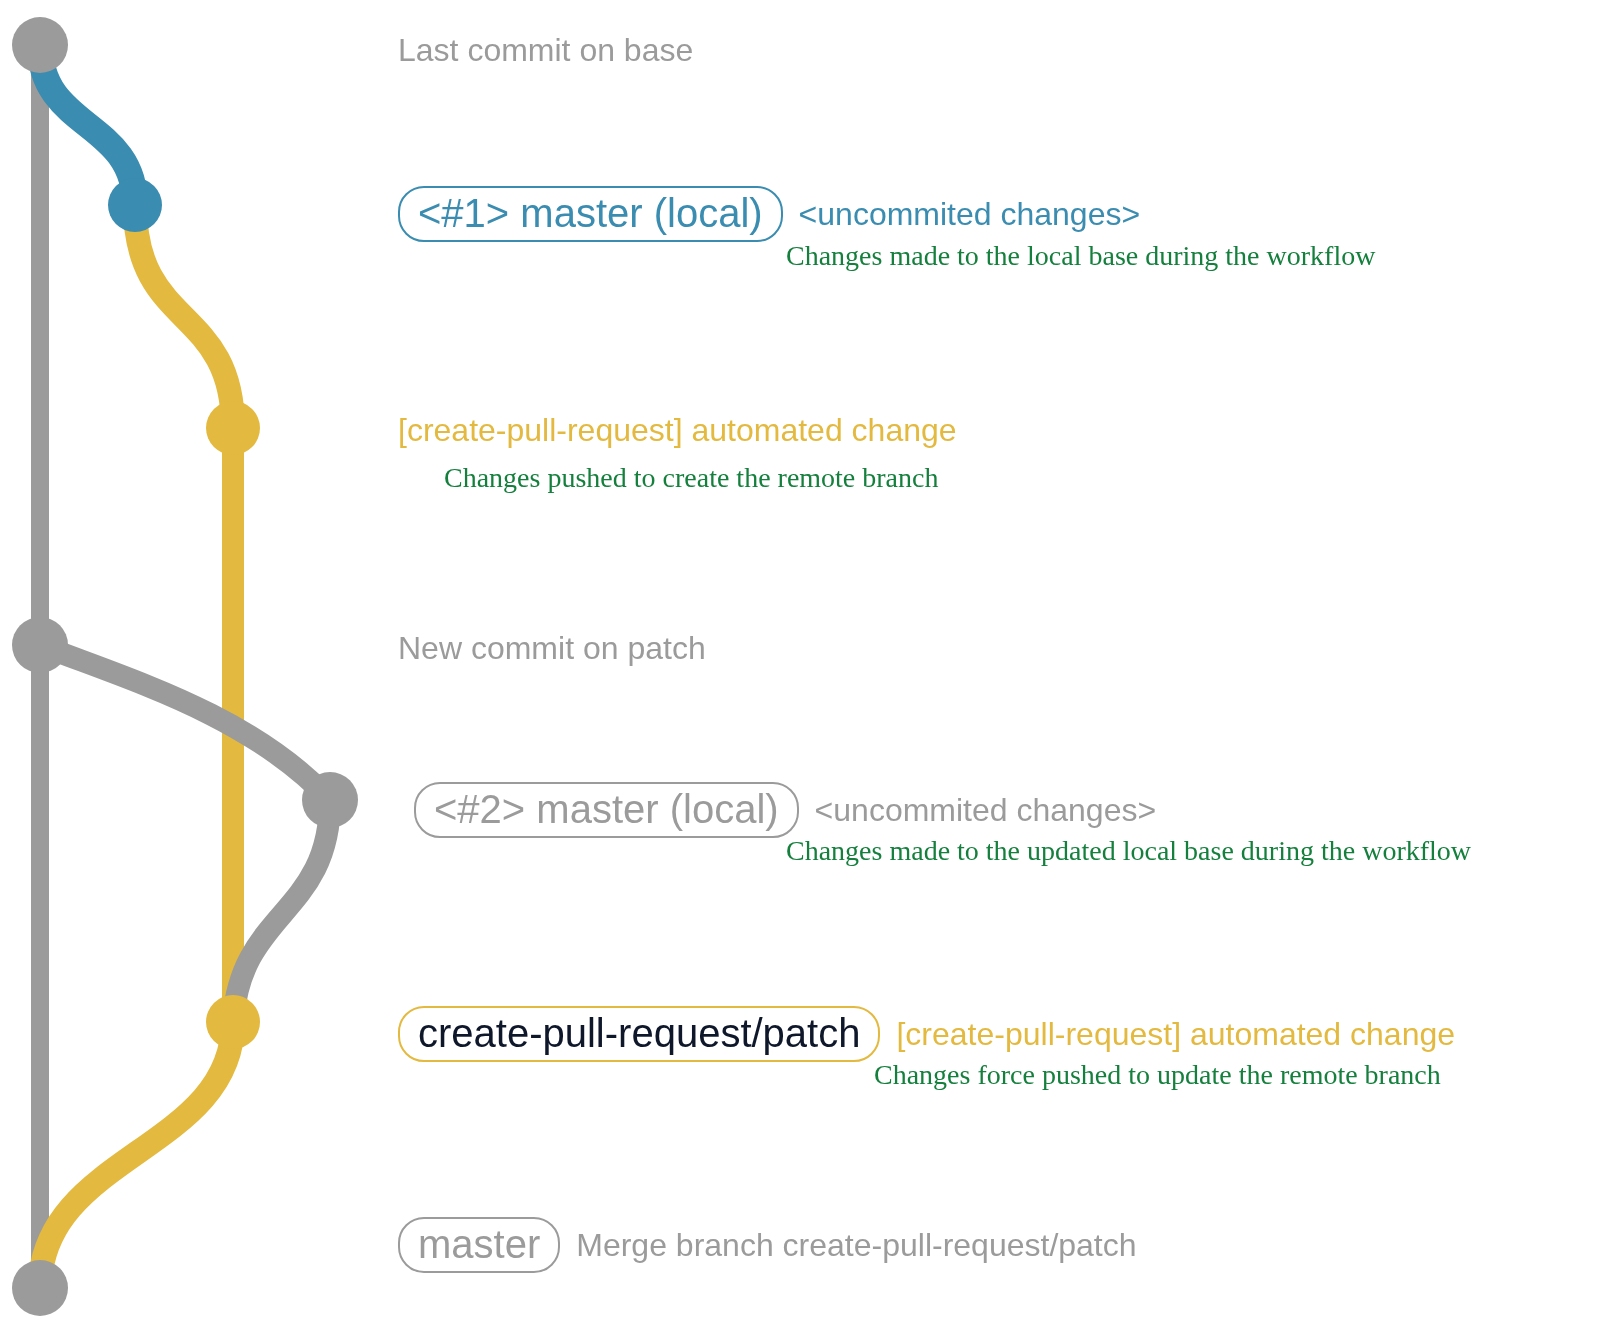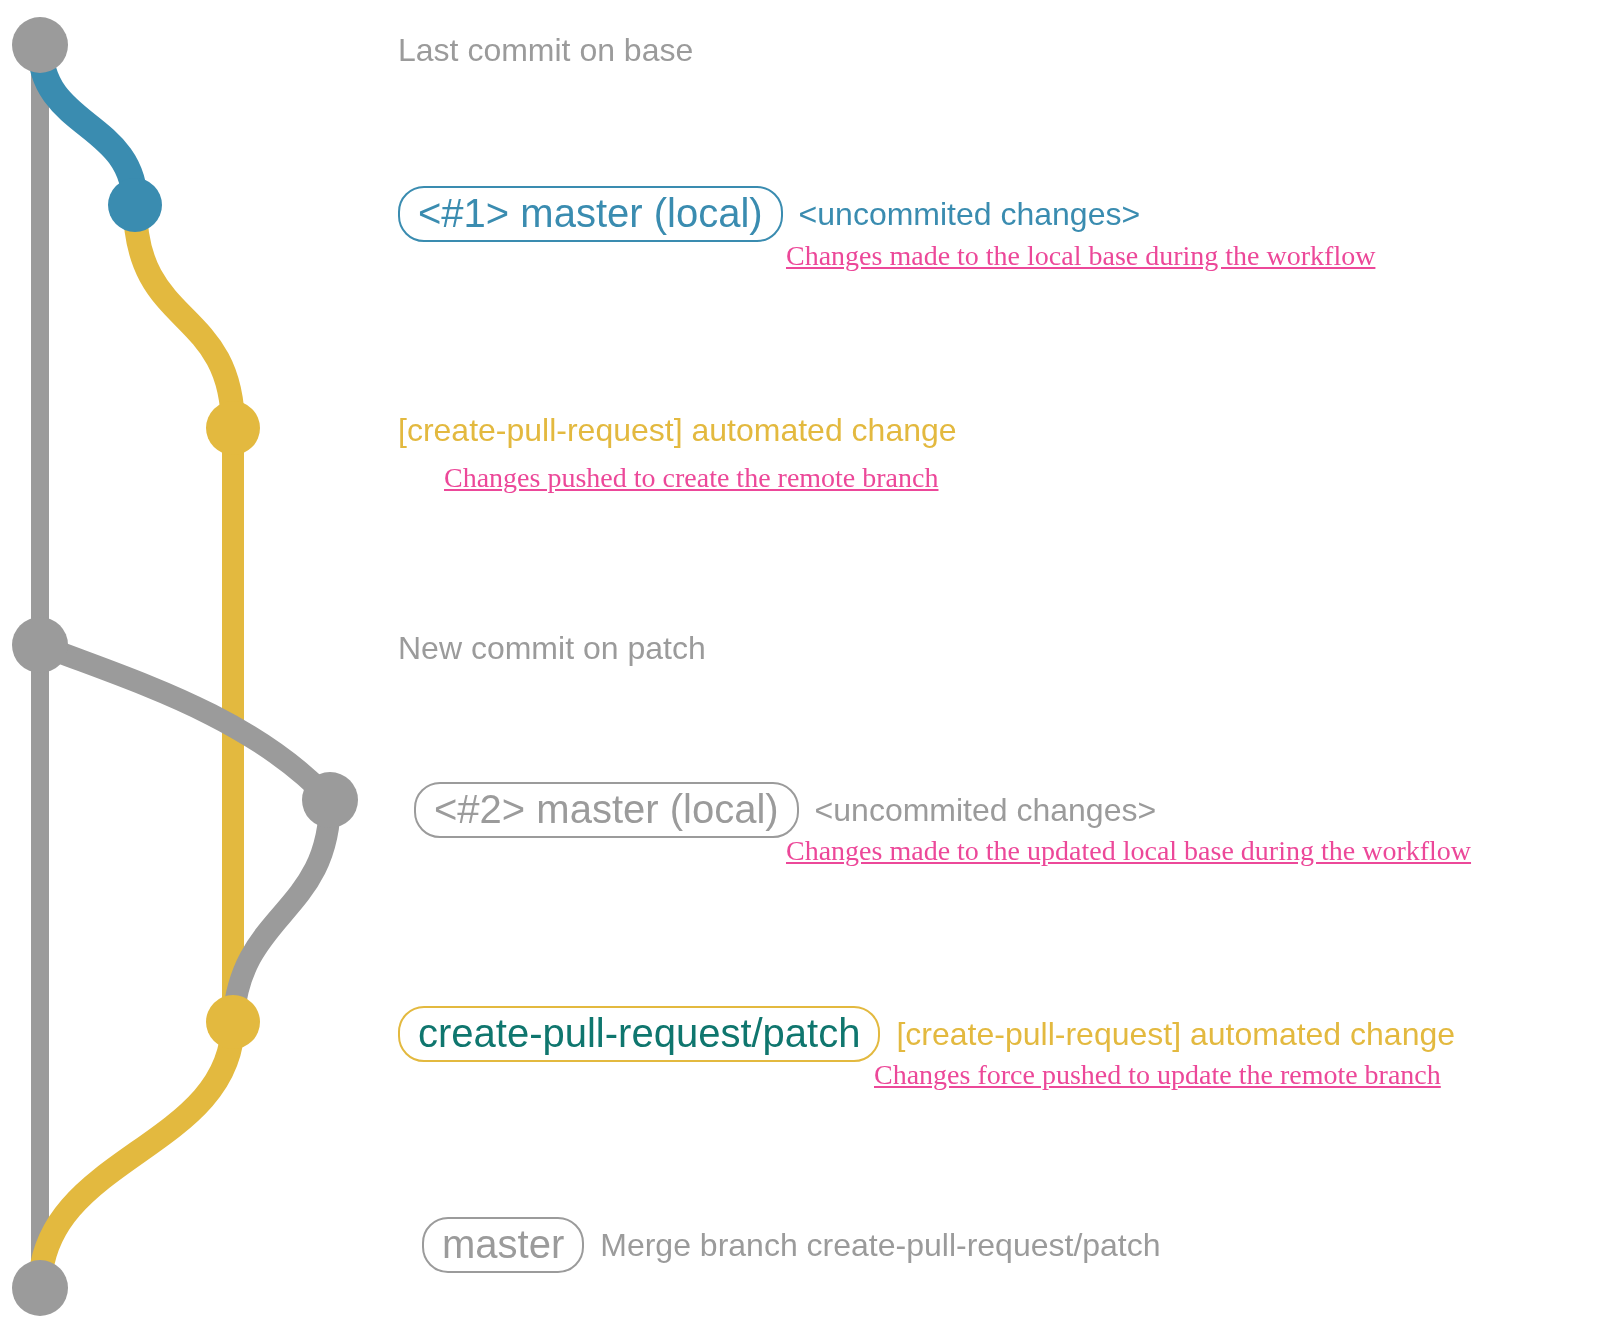--- a/index.html
+++ b/index.html
@@ -43,39 +43,38 @@
     font-family: "Liberation Sans", sans-serif;
     font-size: 40px;
     line-height: 34px;
     padding: 8px 18px 10px 18px;
     border-radius: 26px;
     border: 2px solid currentColor;
     background: #ffffff;
   }
   .badge.blue   { color: #3a8cb0; border-color: #3a8cb0; }
   .badge.gray   { color: #9b9b9b; border-color: #9b9b9b; }
-  .badge.yellow { color: #0f766e; border-color: #e3b93f; }
+  .badge.yellow { color: #0f172a; border-color: #e3b93f; }
   .commit-msg {
     font-family: "Liberation Sans", sans-serif;
     font-size: 32px;
     line-height: 34px;
     margin-left: 16px;
     white-space: nowrap;
   }
   .commit-msg.blue   { color: #3a8cb0; }
   .commit-msg.gray   { color: #9b9b9b; }
   .commit-msg.yellow { color: #e3b93f; }
   .desc {
     position: absolute;
     font-family: "Liberation Serif", serif;
     font-size: 28px;
     line-height: 30px;
-    color: #ec4899;
+    color: #15803d;
     white-space: nowrap;
-    text-decoration: underline;
   }
 </style>
 </head>
 <body>
 
 <div id="canvas">
 
   <svg id="graph" viewBox="0 0 400 1344" width="400" height="1344" aria-hidden="true">
 
     <path d="M 40 45 L 40 1288" stroke="#9b9b9b" stroke-width="18" fill="none" stroke-linecap="round"></path>
@@ -125,18 +124,18 @@
     <span class="commit-msg gray">&lt;uncommited changes&gt;</span>
   </div>
   <div class="desc" style="left:786px; top:836px;">Changes made to the updated local base during the workflow</div>
 
   <div class="row badge-line" style="left:398px; top:1006px;">
     <span class="badge yellow">create-pull-request/patch</span>
     <span class="commit-msg yellow">[create-pull-request] automated change</span>
   </div>
   <div class="desc" style="left:874px; top:1060px;">Changes force pushed to update the remote branch</div>
 
-  <div class="row badge-line" style="left:422px; top:1217px;align-items:center;">
+  <div class="row badge-line" style="left:398px; top:1217px;align-items:center;">
     <span class="badge gray">master</span>
     <span class="commit-msg gray">Merge branch create-pull-request/patch</span>
   </div>
 
 </div>
 
 </body></html>

